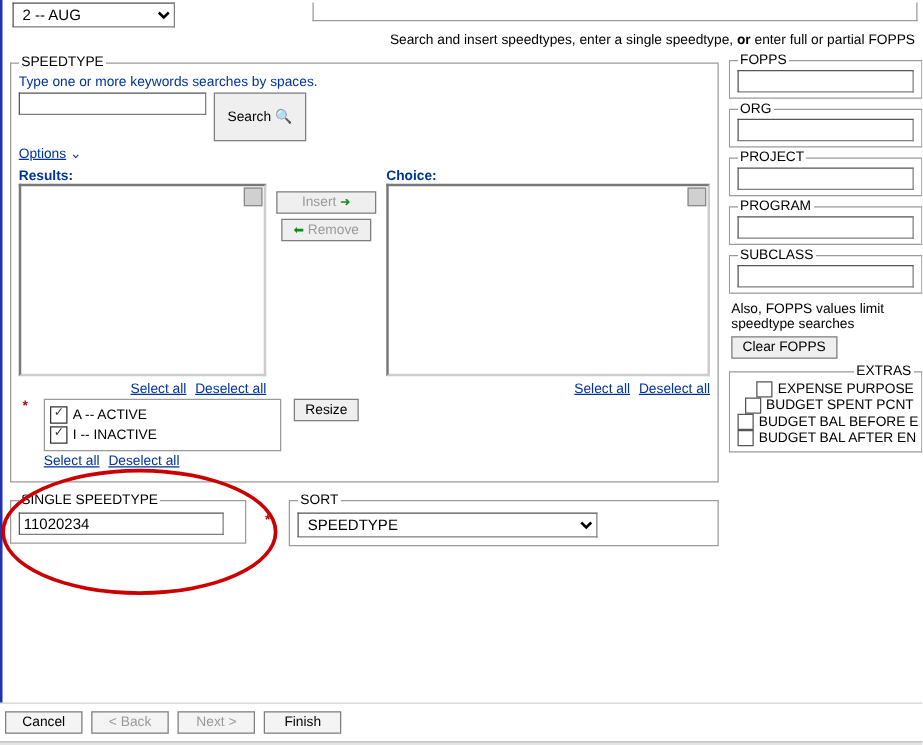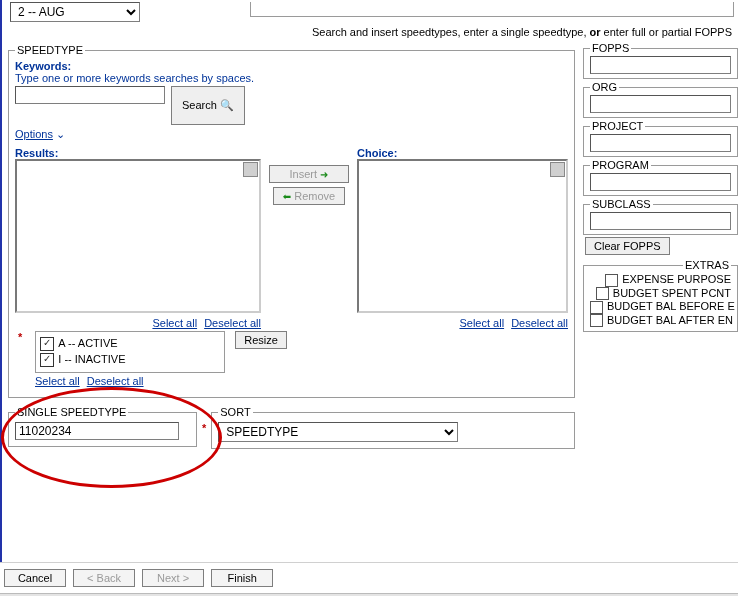--- a/index.html
+++ b/index.html
@@ -153,35 +153,34 @@
   <div style="text-align:right; padding:4px 6px 2px 0; font-size:11px;">
     <span>Search and insert speedtypes, enter a single speedtype, </span><b>or</b><span> enter full or partial FOPPS</span>
   </div>
 
   <div style="display:flex; gap:6px;">
 
     <div style="flex:1; min-width:0;">
       <fieldset style="padding-bottom:10px;">
         <legend>SPEEDTYPE</legend>
 
-        <div class="blue-bold">Keywords:</div>
         <div class="blue-small">Type one or more keywords searches by spaces.</div>
         <div style="display:flex; gap:6px; margin:2px 0;">
           <input type="text" class="sunken" style="width: 150px;">
           <button class="btn" style="padding:12px 10px;">
             <span>Search</span> <span>🔍</span>
           </button>
         </div>
         <div style="margin:3px 0 6px 0;">
           <span class="link"><span>Options</span></span>
           <span style="color:#003399;"> ⌄</span>
         </div>
 
         <div style="display:flex; gap:8px; align-items:flex-start;">
-          <div style="width:246px;">
+          <div style="width:198px;">
             <div class="blue-bold">Results:</div>
             <div class="listbox" style="height:150px;">
               <div class="scroll-thumb"></div>
             </div>
             <div style="text-align:right; margin-top:4px;">
               <span class="link">Select all</span>
               <span class="link" style="margin-left:4px;">Deselect all</span>
             </div>
           </div>
 
@@ -219,21 +218,21 @@
           <div>
             <button class="btn">Resize</button>
           </div>
         </div>
         <div style="margin-left:20px; margin-top:2px;">
           <span class="link">Select all</span>
           <span class="link" style="margin-left:4px;">Deselect all</span>
         </div>
       </fieldset>
 
-      <div style="display:flex; align-items:flex-start; position:relative;">
+      <div style="display:flex; gap:10px; align-items:flex-start; position:relative;">
         <div class="highlight-circle" style="left:-5px; top:-15px; width:215px; height:95px;"></div>
 
         <fieldset style="width:175px;">
           <legend>SINGLE SPEEDTYPE</legend>
           <input type="text" class="sunken" style="width: 164px;" value="11020234">
         </fieldset>
 
         <span class="req" style="align-self:center;">*</span>
 
         <fieldset style="flex:1;">
@@ -259,20 +258,21 @@
         <input type="text" class="sunken" style="">
       </fieldset>
       <fieldset>
         <legend>PROGRAM</legend>
         <input type="text" class="sunken" style="">
       </fieldset>
       <fieldset>
         <legend>SUBCLASS</legend>
         <input type="text" class="sunken" style="">
       </fieldset>
+      <div style="font-size:11px; padding:4px 2px;">Also, FOPPS values limit speedtype searches</div>
       <button class="btn" style="margin:0 0 2px 2px;">Clear FOPPS</button>
       <fieldset style="white-space:nowrap;text-align:right;">
         <legend>EXTRAS</legend>
         <div><span class="small-cb"></span><span>EXPENSE PURPOSE</span></div>
         <div><span class="small-cb"></span><span>BUDGET SPENT PCNT</span></div>
         <div><span class="small-cb"></span><span>BUDGET BAL BEFORE E</span></div>
         <div><span class="small-cb"></span><span>BUDGET BAL AFTER EN</span></div>
       </fieldset>
     </div>
   </div>

